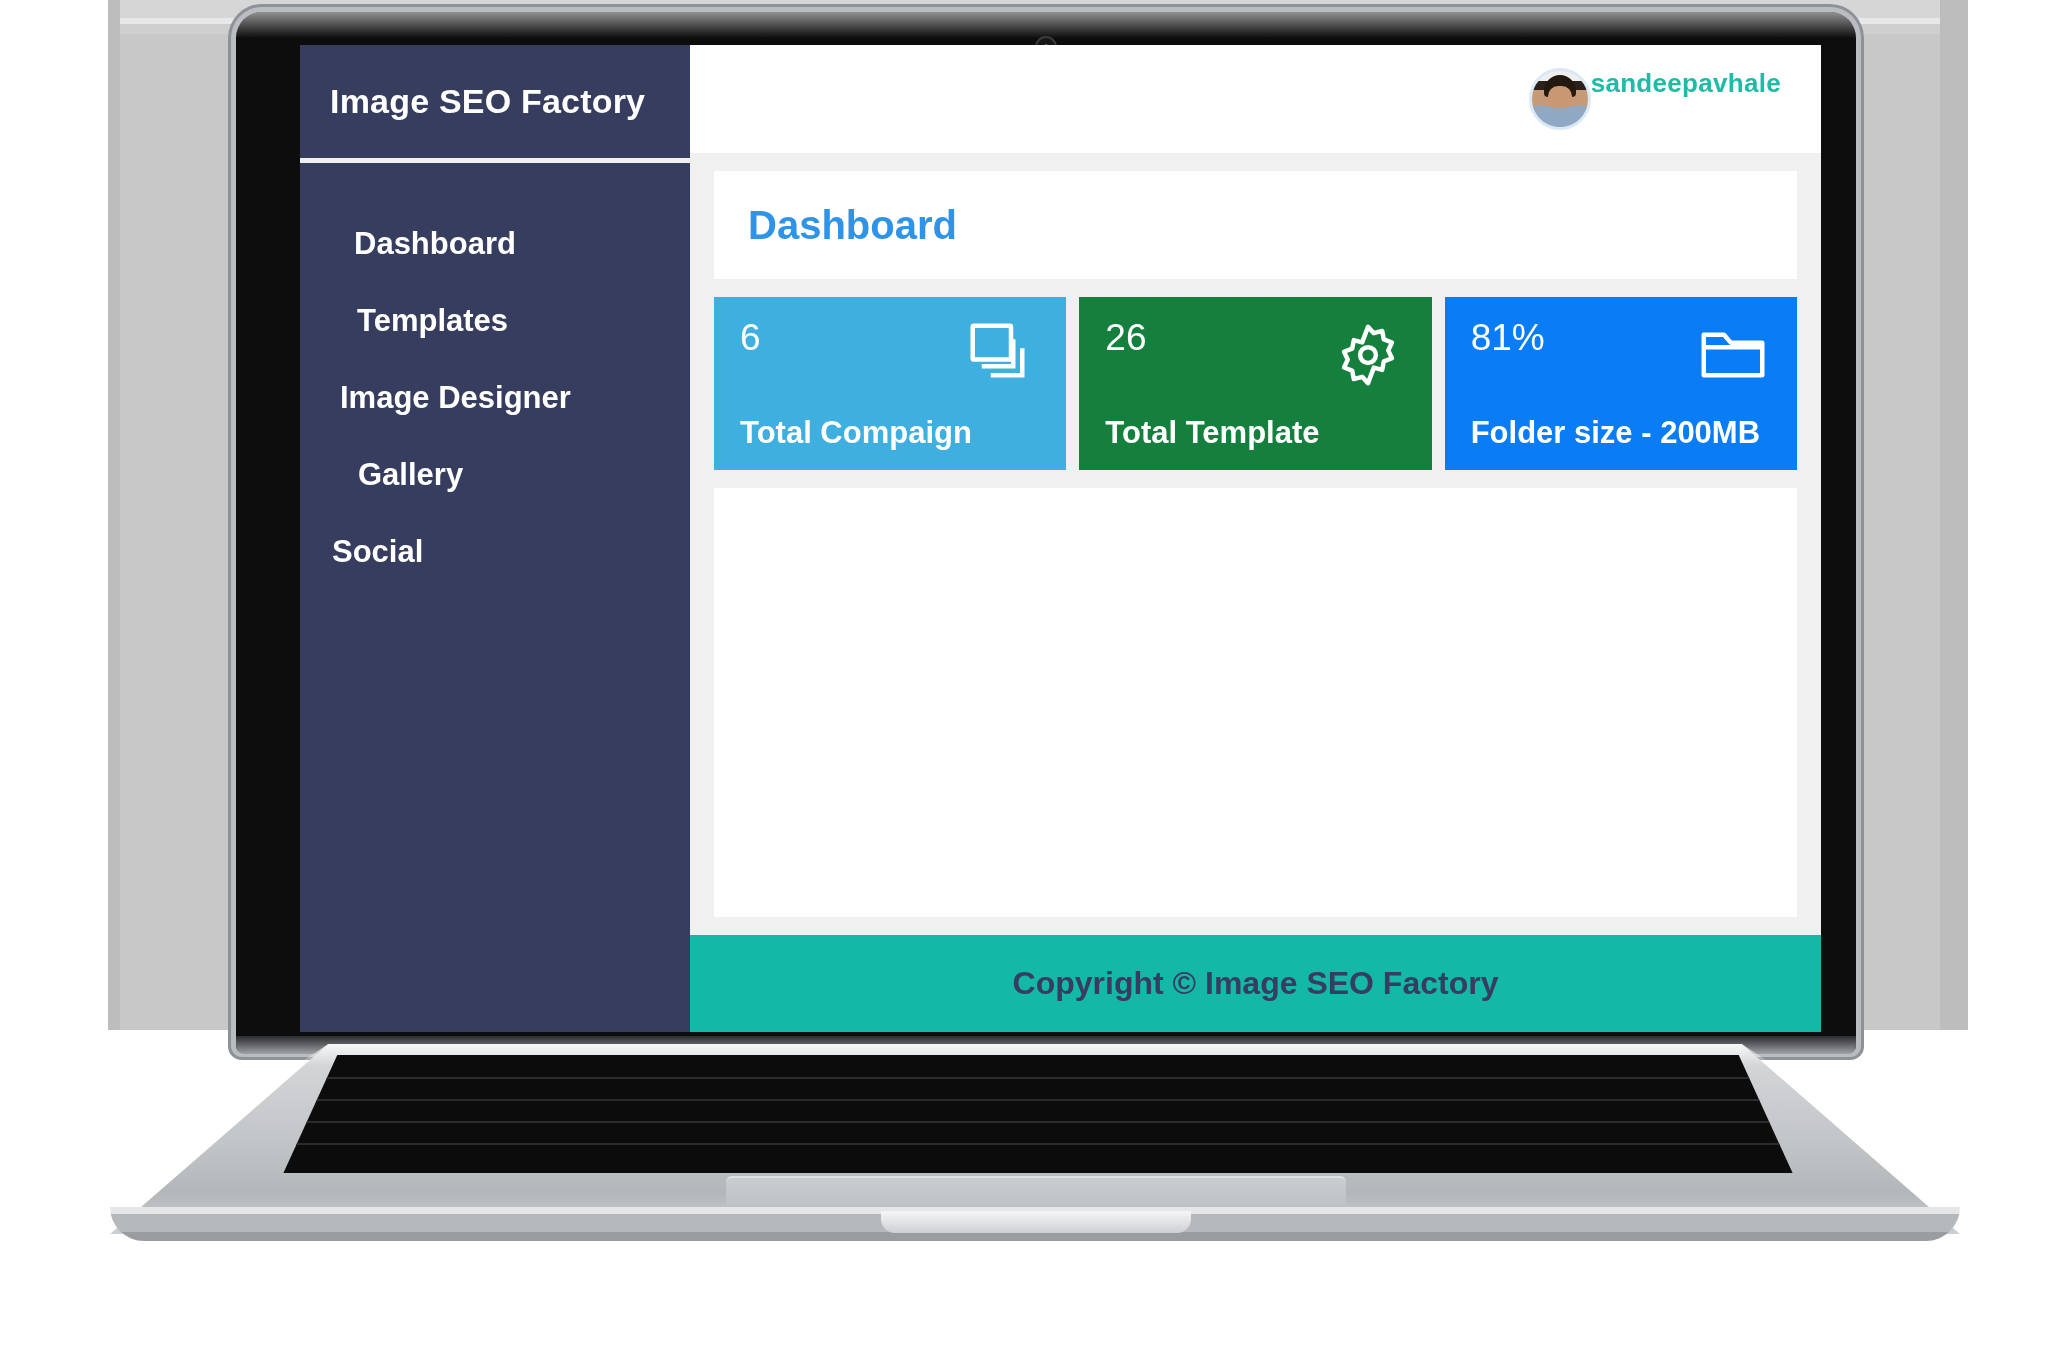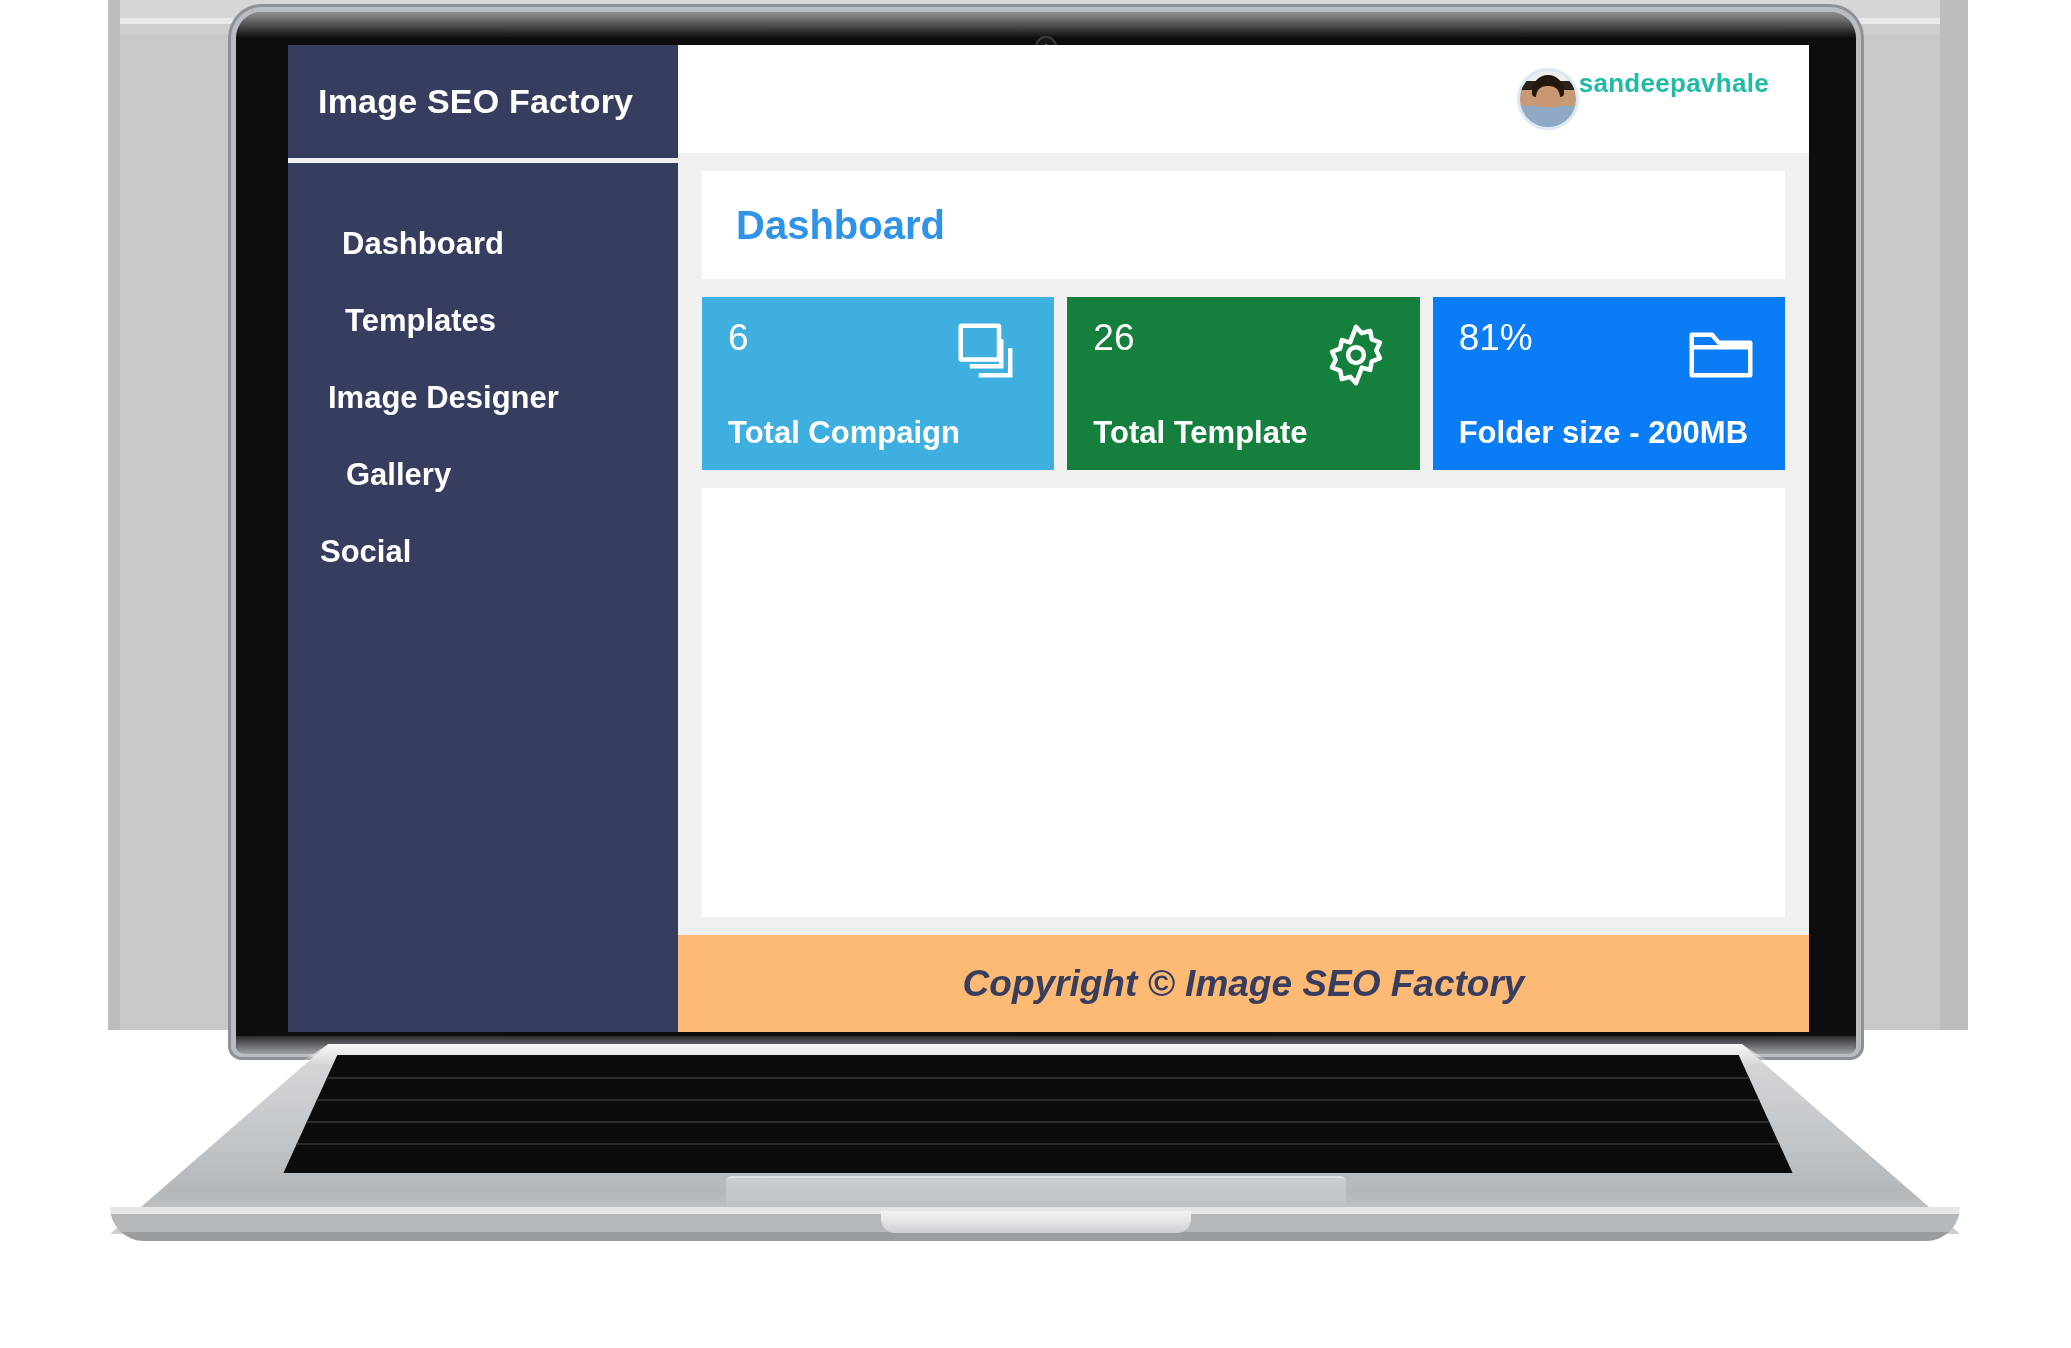--- a/index.html
+++ b/index.html
@@ -96,21 +96,21 @@
     left: 50%; top: 50%;
     transform: translate(-50%,-50%);
     width: 5px; height: 5px; border-radius: 50%;
     background: #cfd4d8;
     display: block;
   }
 
   
   .screen {
     position: absolute;
-    left: 288px;
+    left: 300px;
     top: 45px;
     width: 1521px;
     height: 987px;
     background: #ffffff;
     overflow: hidden;
     display: flex;
   }
 
   
   .sidebar {
@@ -277,29 +277,28 @@
   .card-icon svg { width: 100%; height: 100%; display: block; }
 
   .body-panel {
     background: #ffffff;
     flex: 1 1 auto;
     margin-bottom: 18px;
     min-height: 0;
   }
 
   .footer {
-    background: #fdba74;
+    background: #14b8a6;
     flex: 0 0 97px;
     display: flex;
     align-items: center;
     justify-content: center;
     color: #373d5e;
-    font-size: 37px;
-    font-weight: bold;
-    font-style: italic;
+    font-size: 32px;
+    font-weight: bold;
   }
   .base {
     position: absolute;
     left: 110px;
     top: 1044px;
     width: 1850px;
     height: 190px;
     background: linear-gradient(to bottom, #d7d9db 0%, #c2c5c8 52%, #b4b7ba 78%, #cdd0d3 100%);
     clip-path: polygon(11.8% 0%, 88.2% 0%, 100% 100%, 0% 100%);
   }

